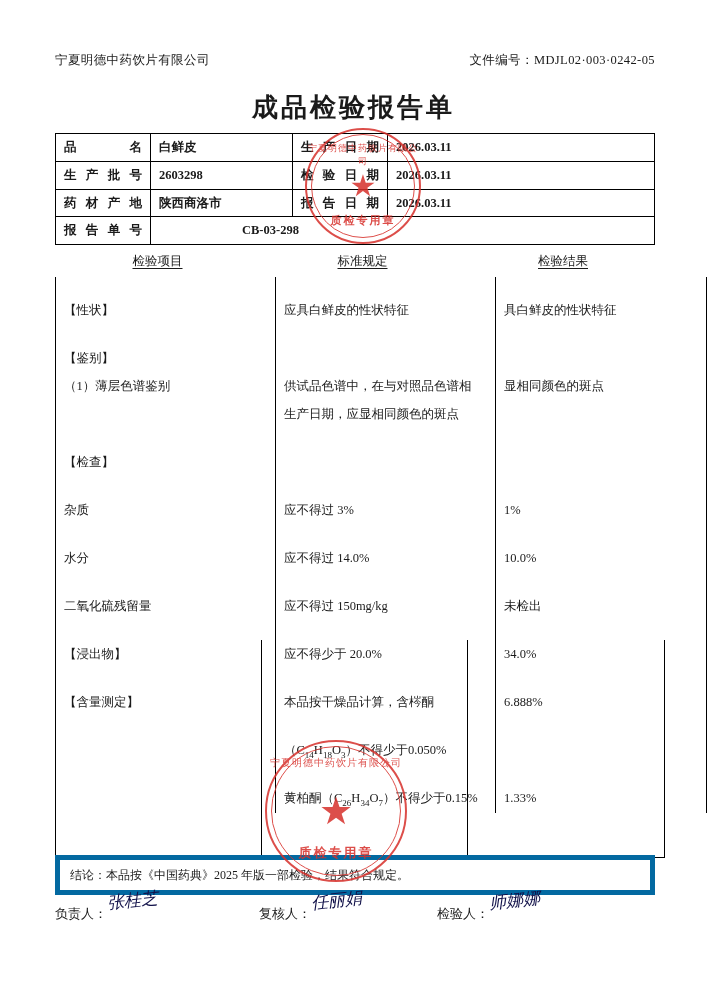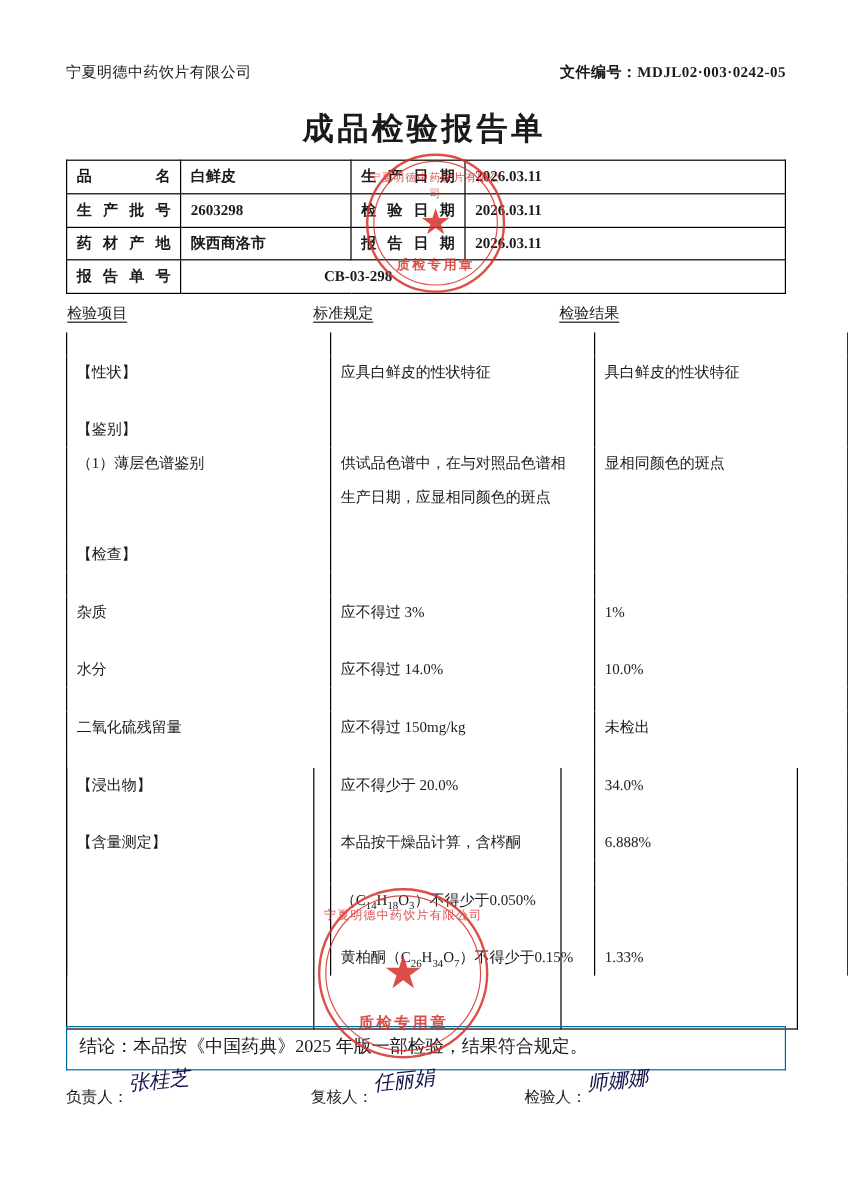--- a/index.html
+++ b/index.html
@@ -27,21 +27,21 @@
     left: 55px;
     top: 52px;
     width: 600px;
     display: flex;
     justify-content: space-between;
     align-items: baseline;
     font-size: 12.5px;
     letter-spacing: 0.4px;
   }
   .header .company { white-space: nowrap; }
-  .header .docno { white-space: nowrap; font-weight: bold; }
+  .header .docno { white-space: nowrap; }
 
   .title {
     position: absolute;
     left: 0;
     top: 90px;
     width: 707px;
     text-align: center;
     font-size: 26px;
     font-weight: bold;
     letter-spacing: 3px;
@@ -82,20 +82,21 @@
 
   .reportno-label {
     text-align: justify;
     text-align-last: justify;
     white-space: nowrap;
   }
 
   
   .colhead td {
     height: 34px;
+    text-align: center;
     vertical-align: middle;
     font-size: 12.5px;
     font-family: Liberation Serif, serif;
   }
   .colhead .u {
     text-decoration: underline;
     text-underline-offset: 3px;
   }
 
   
@@ -130,22 +131,22 @@
 
   
   .concl {
     position: absolute;
     left: 55px;
     width: 600px;
     border-collapse: collapse;
     table-layout: fixed;
   }
   .concl td {
-    border: 1px solid #0369a1;
-    font-size: 15px;
+    border: 5px solid #0369a1;
+    font-size: 12px;
     padding: 6px 10px;
     line-height: 1.5;
   }
 
   
   .signs {
     position: absolute;
     left: 55px;
     top: 905px;
     width: 600px;
@@ -268,21 +269,21 @@
       <td class="val2">2026.03.11</td>
     </tr>
     <tr class="row-h">
       <td class="lbl2">药材产地</td>
       <td class="val">陕西商洛市</td>
       <td class="lbl2">报告日期</td>
       <td class="val2">2026.03.11</td>
     </tr>
     <tr class="row-h">
       <td class="reportno-label">报告单号</td>
-      <td colspan="3" style="padding-left:119px;">CB-03-298</td>
+      <td colspan="3" style="padding-left:91px;">CB-03-298</td>
     </tr>
   </tbody>
     </table>
 
   <table class="body-tbl" style="top:243px;">
     <tbody>
         <tr class="colhead">
       <td class="c1"><span class="u">检验项目</span></td>
       <td class="c2"><span class="u">标准规定</span></td>
       <td class="c3"><span class="u">检验结果</span></td>

